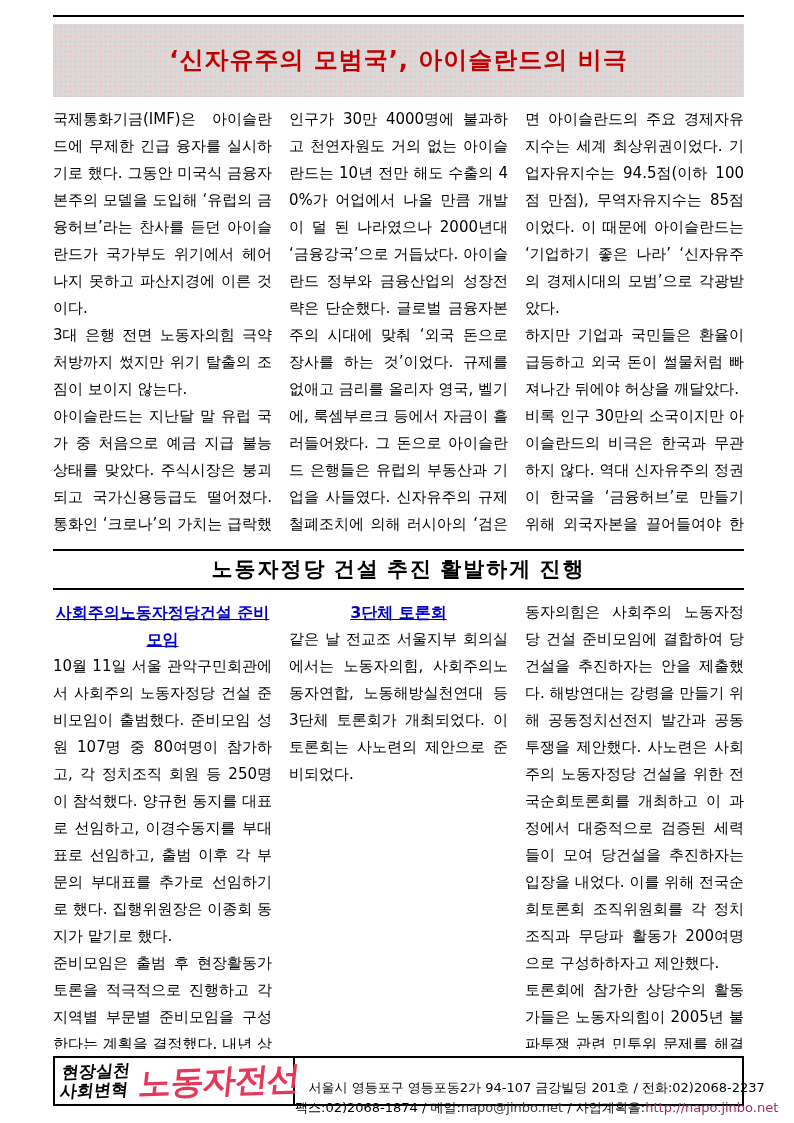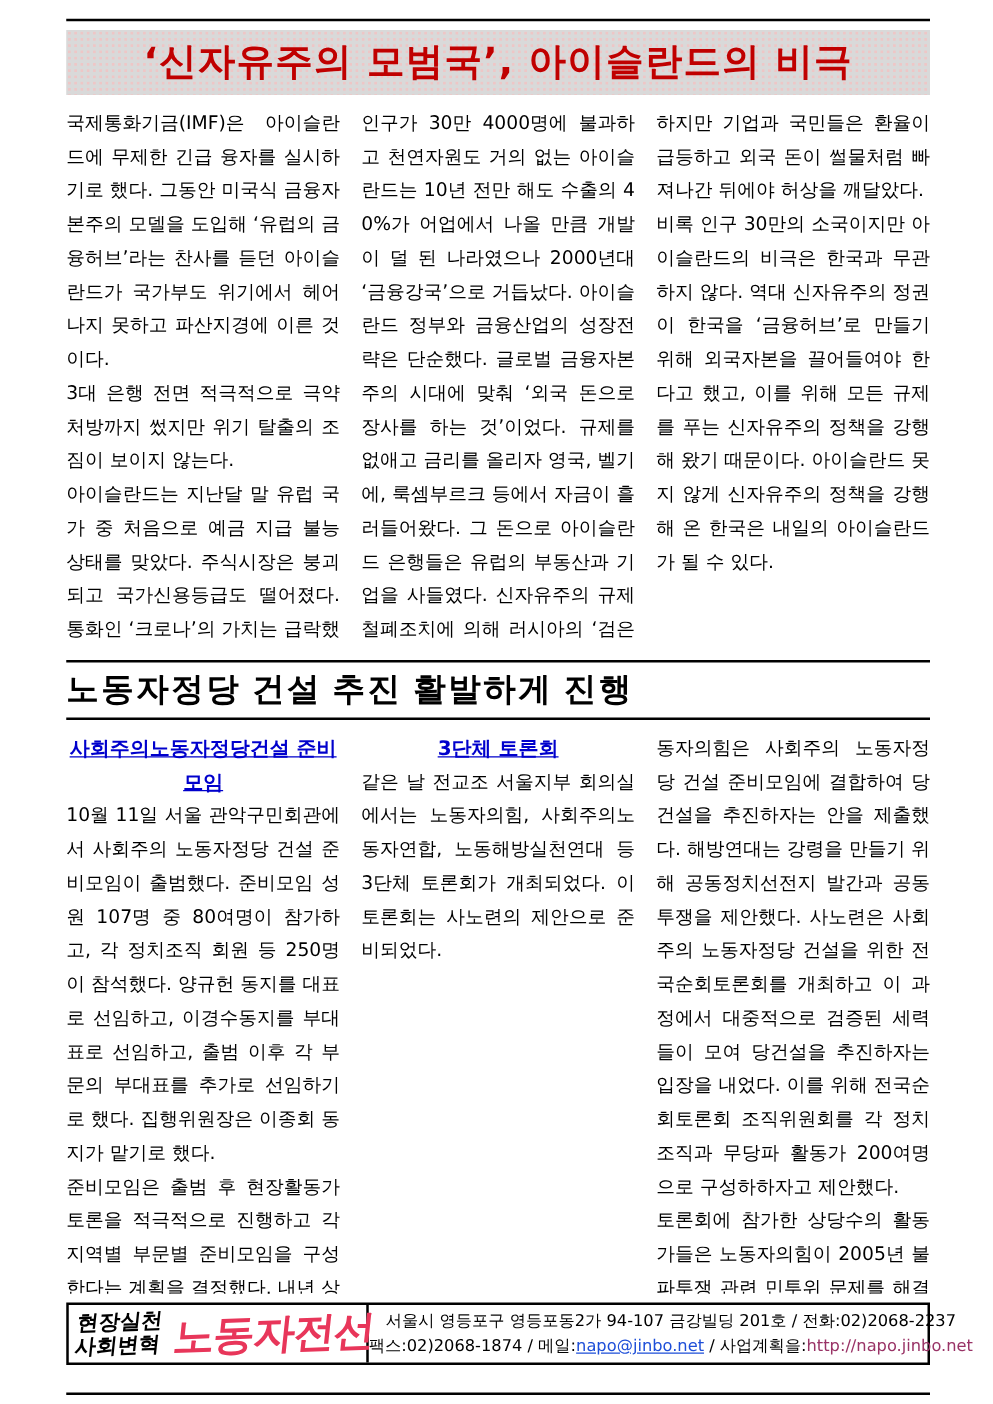--- a/index.html
+++ b/index.html
@@ -17,22 +17,22 @@
 
   .title-band {
     margin-top: 7px;
     background-color: #d9d9d9;
     background-image: radial-gradient(#eec6c6 1px, rgba(0,0,0,0) 1.3px);
     background-size: 5px 5px;
     text-align: center;
     padding: 5px 0 6px 0;
   }
   .title-band h1 {
-    margin: 0;
-    font-size: 30px;
+    margin: 15px;
+    font-size: 24px;
     font-weight: bold;
     color: #c00000;
     letter-spacing: 1px;
   }
 
   .columns {
     display: flex;
     gap: 17px;
     margin-top: 9px;
     overflow: hidden;
@@ -49,22 +49,23 @@
   .col p { margin: 0; }
 
   .rule {
     border: none;
     border-top: 2px solid #000;
     margin: 5px 0 0 0;
   }
 
   .a2-title {
     margin: 4px 0 5px 0;
+    text-align: center;
     font-family: "Liberation Serif", serif;
-    font-size: 26px;
+    font-size: 21px;
     font-weight: bold;
     color: #000;
     letter-spacing: 2px;
   }
 
   .blue-heading {
     color: #0000cc;
     font-weight: bold;
     text-decoration: underline;
     font-size: 16px;
@@ -103,50 +104,51 @@
     font-weight: bold;
     letter-spacing: -1px;
     transform: skewX(-8deg) rotate(-2deg);
     white-space: nowrap;
   }
   .contact-cell {
     flex: 1;
     text-align: center;
     font-size: 13px;
     line-height: 20px;
-    padding-top: 4px;
+    padding-top: 20px;
     white-space: nowrap;
   }
-  .link-email { color: #1d4ed8; text-decoration: underline; cursor: pointer; }
+  .link-email { color: #404040; cursor: pointer; }
   .link-home  { color: #993366; cursor: pointer; }
 
   .bottom-rule { border-top: 2px solid #000; margin-top: 22px; }
 </style>
 </head>
 <body>
 
 <div class="page">
 
   <div class="top-rule"></div>
 
   <div class="title-band">
     <h1>‘신자유주의 모범국’,  아이슬란드의 비극</h1>
   </div>
 
   <div class="columns a1-cols">
     <div class="col">
       <p>국제통화기금(IMF)은 아이슬란드에 무제한 긴급 융자를 실시하기로 했다. 그동안 미국식 금융자본주의 모델을 도입해 ‘유럽의 금융허브’라는 찬사를 듣던 아이슬란드가 국가부도 위기에서 헤어나지 못하고 파산지경에 이른 것이다.</p>
-      <p>3대 은행 전면 적극적으로 극약처방까지 썼지만 위기 탈출의 조짐이 보이지 않는다.</p>
+      <p>3대 은행 전면 노동자의힘 극약처방까지 썼지만 위기 탈출의 조짐이 보이지 않는다.</p>
       <p>아이슬란드는 지난달 말 유럽 국가 중 처음으로 예금 지급 불능 상태를 맞았다. 주식시장은 붕괴되고 국가신용등급도 떨어졌다. 통화인 ‘크로나’의 가치는 급락했다. 식량 등 생필품 대부분을 수입하는 이 나라에서 환율 폭등은 서민들의 삶에 치명타를 안겼다. 정부는 기업이 식량 에너지 구매 외의 용도로 외화를 쓰지 못하도록 규제하고 있지만 암시장은 이미 성행 중이다.</p>
     </div>
     <div class="col">
       <p>인구가 30만 4000명에 불과하고 천연자원도 거의 없는 아이슬란드는 10년 전만 해도 수출의 40%가 어업에서 나올 만큼 개발이 덜 된 나라였으나 2000년대 ‘금융강국’으로 거듭났다. 아이슬란드 정부와 금융산업의 성장전략은 단순했다. 글로벌 금융자본주의 시대에 맞춰 ‘외국 돈으로 장사를 하는 것’이었다. 규제를 없애고 금리를 올리자 영국, 벨기에, 룩셈부르크 등에서 자금이 흘러들어왔다. 그 돈으로 아이슬란드 은행들은 유럽의 부동산과 기업을 사들였다. 신자유주의 규제철폐조치에 의해 러시아의 ‘검은돈’도 상당 부분 아이슬란드로 흘러가 투기자금으로 변질된 것으로 추정된다.</p>
 
     </div>
     <div class="col">
+      <p>면 아이슬란드의 주요 경제자유지수는 세계 최상위권이었다. 기업자유지수는 94.5점(이하 100점 만점), 무역자유지수는 85점이었다. 이 때문에 아이슬란드는 ‘기업하기 좋은 나라’ ‘신자유주의 경제시대의 모범’으로 각광받았다.</p>
       <p>하지만 기업과 국민들은 환율이 급등하고 외국 돈이 썰물처럼 빠져나간 뒤에야 허상을 깨달았다.</p>
       <p>비록 인구 30만의 소국이지만 아이슬란드의 비극은 한국과 무관하지 않다. 역대 신자유주의 정권이 한국을 ‘금융허브’로 만들기 위해 외국자본을 끌어들여야 한다고 했고, 이를 위해 모든 규제를 푸는 신자유주의 정책을 강행해 왔기 때문이다. 아이슬란드 못지 않게 신자유주의 정책을 강행해 온 한국은 내일의 아이슬란드가 될 수 있다.</p>
     </div>
   </div>
 
   <hr class="rule">
 
   <h2 class="a2-title">노동자정당 건설 추진 활발하게 진행</h2>
 
   <hr class="rule">

